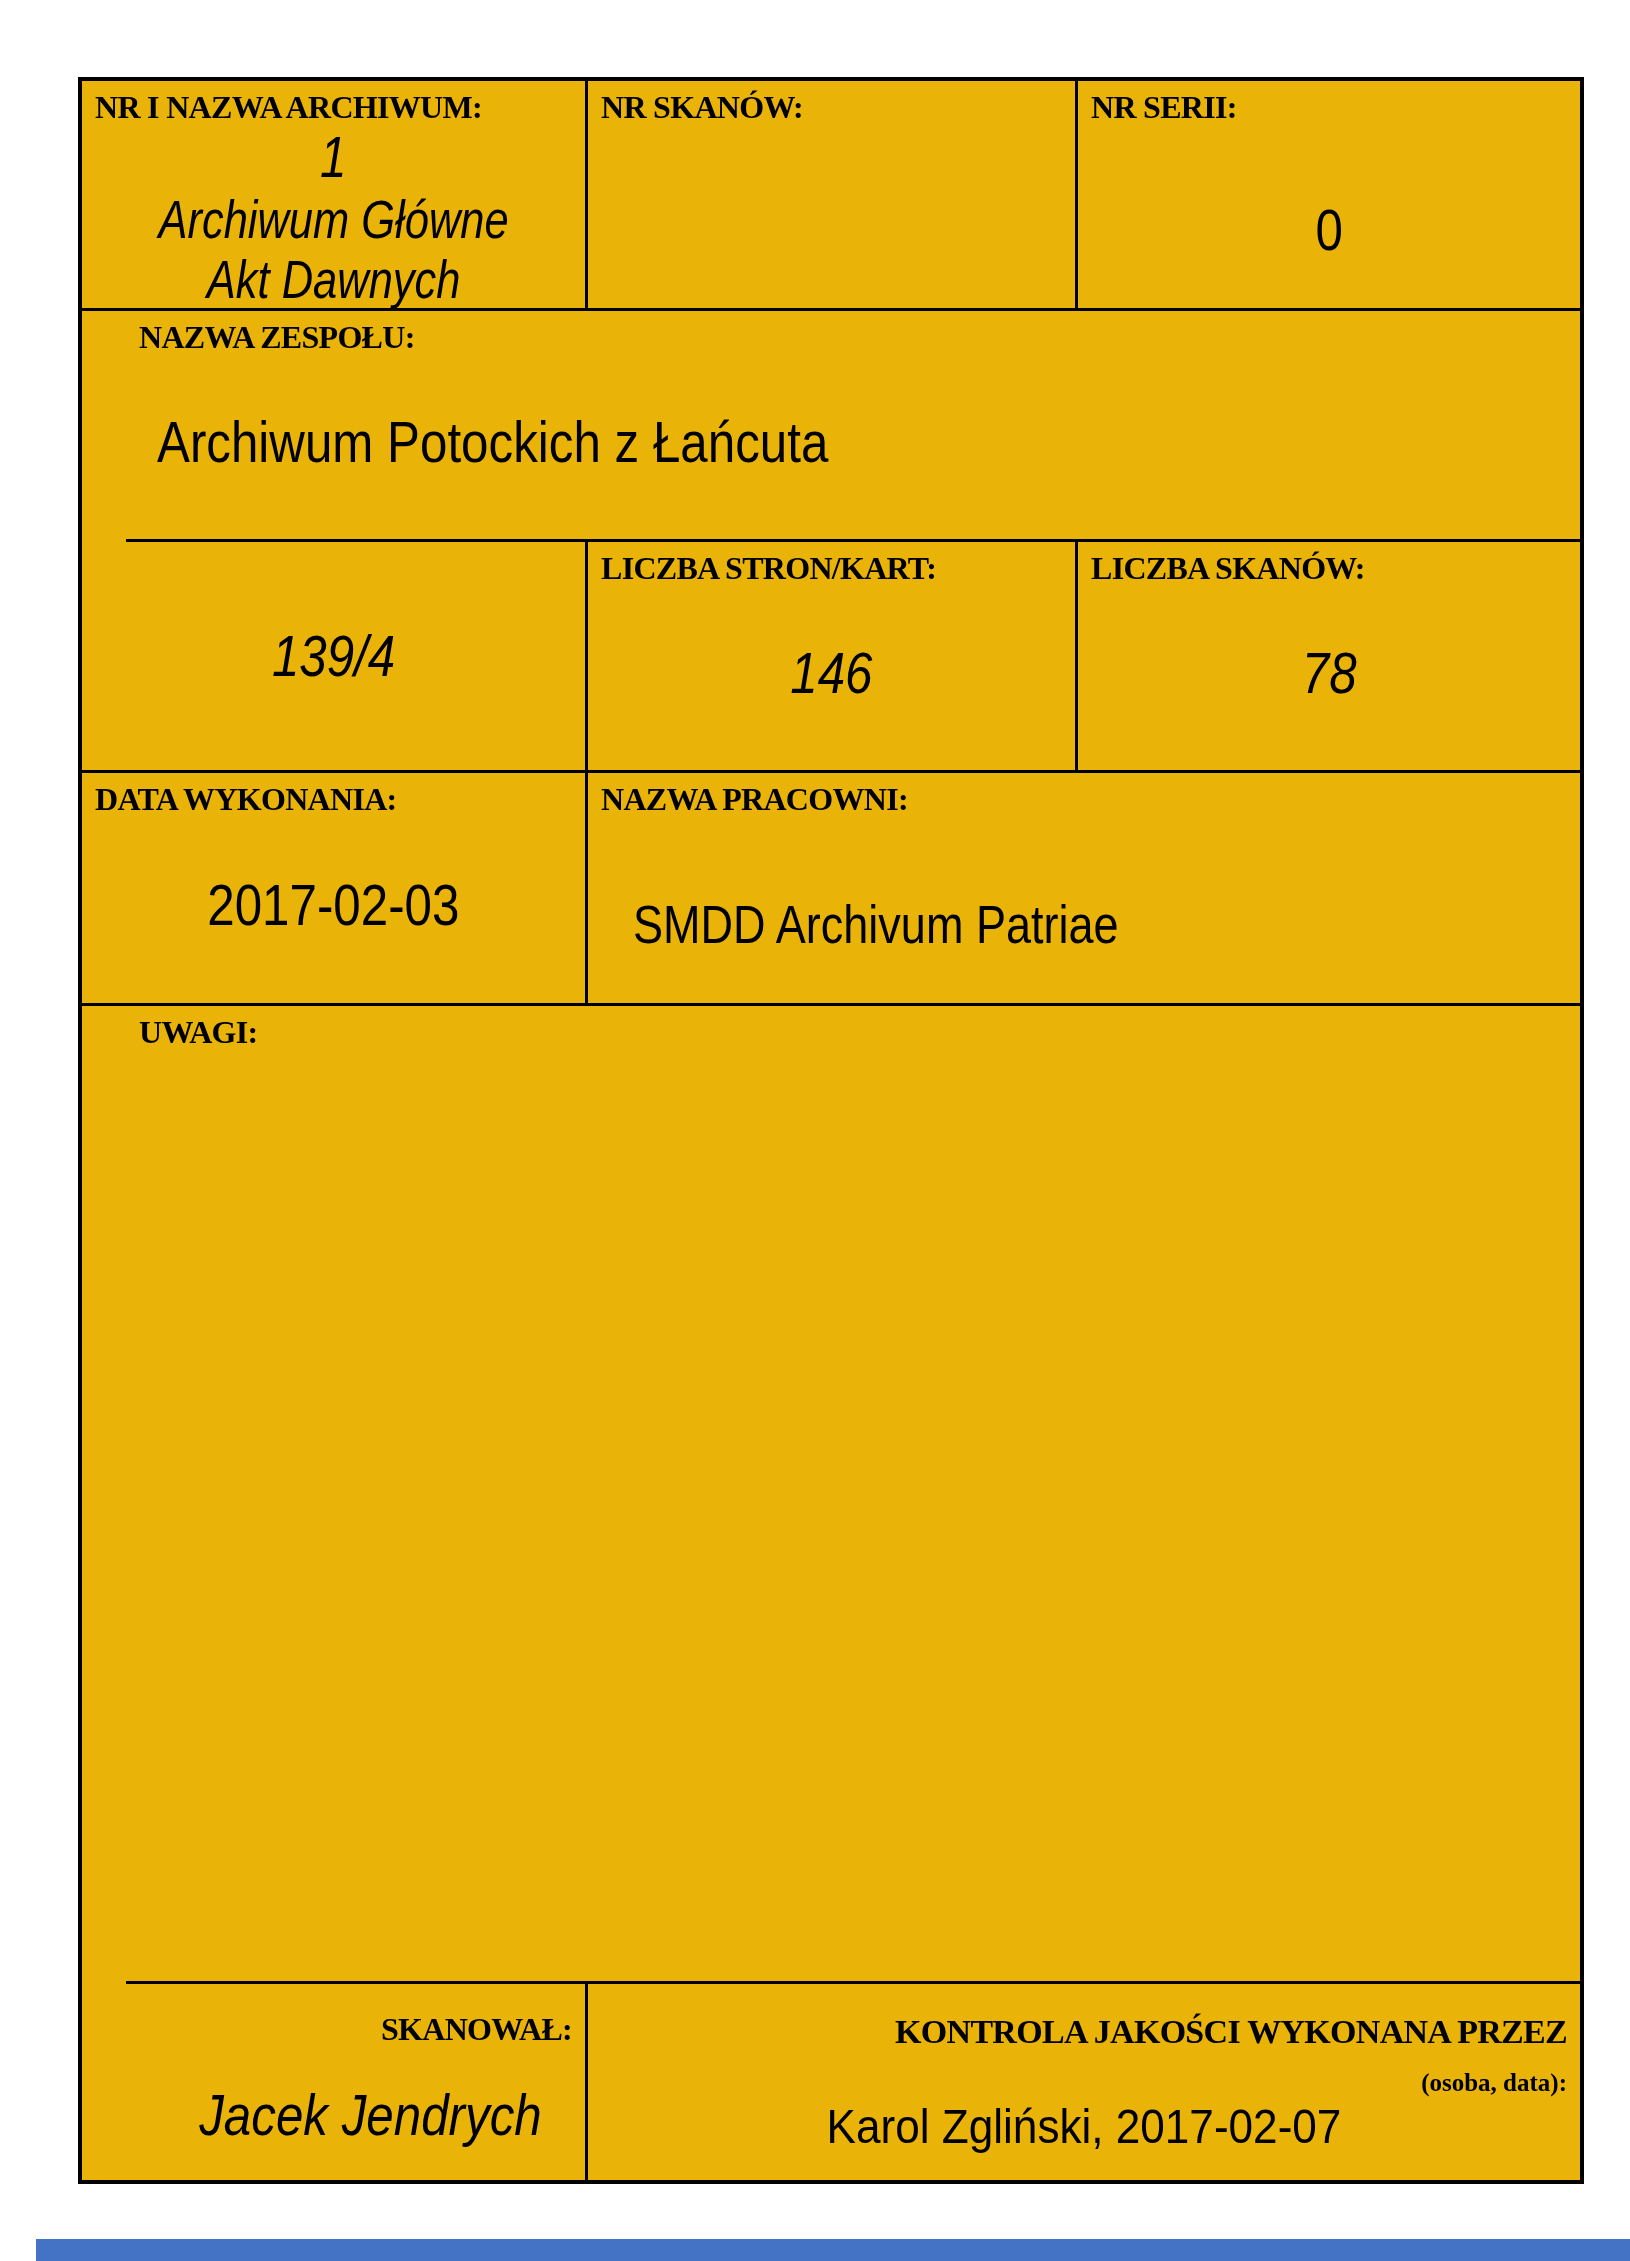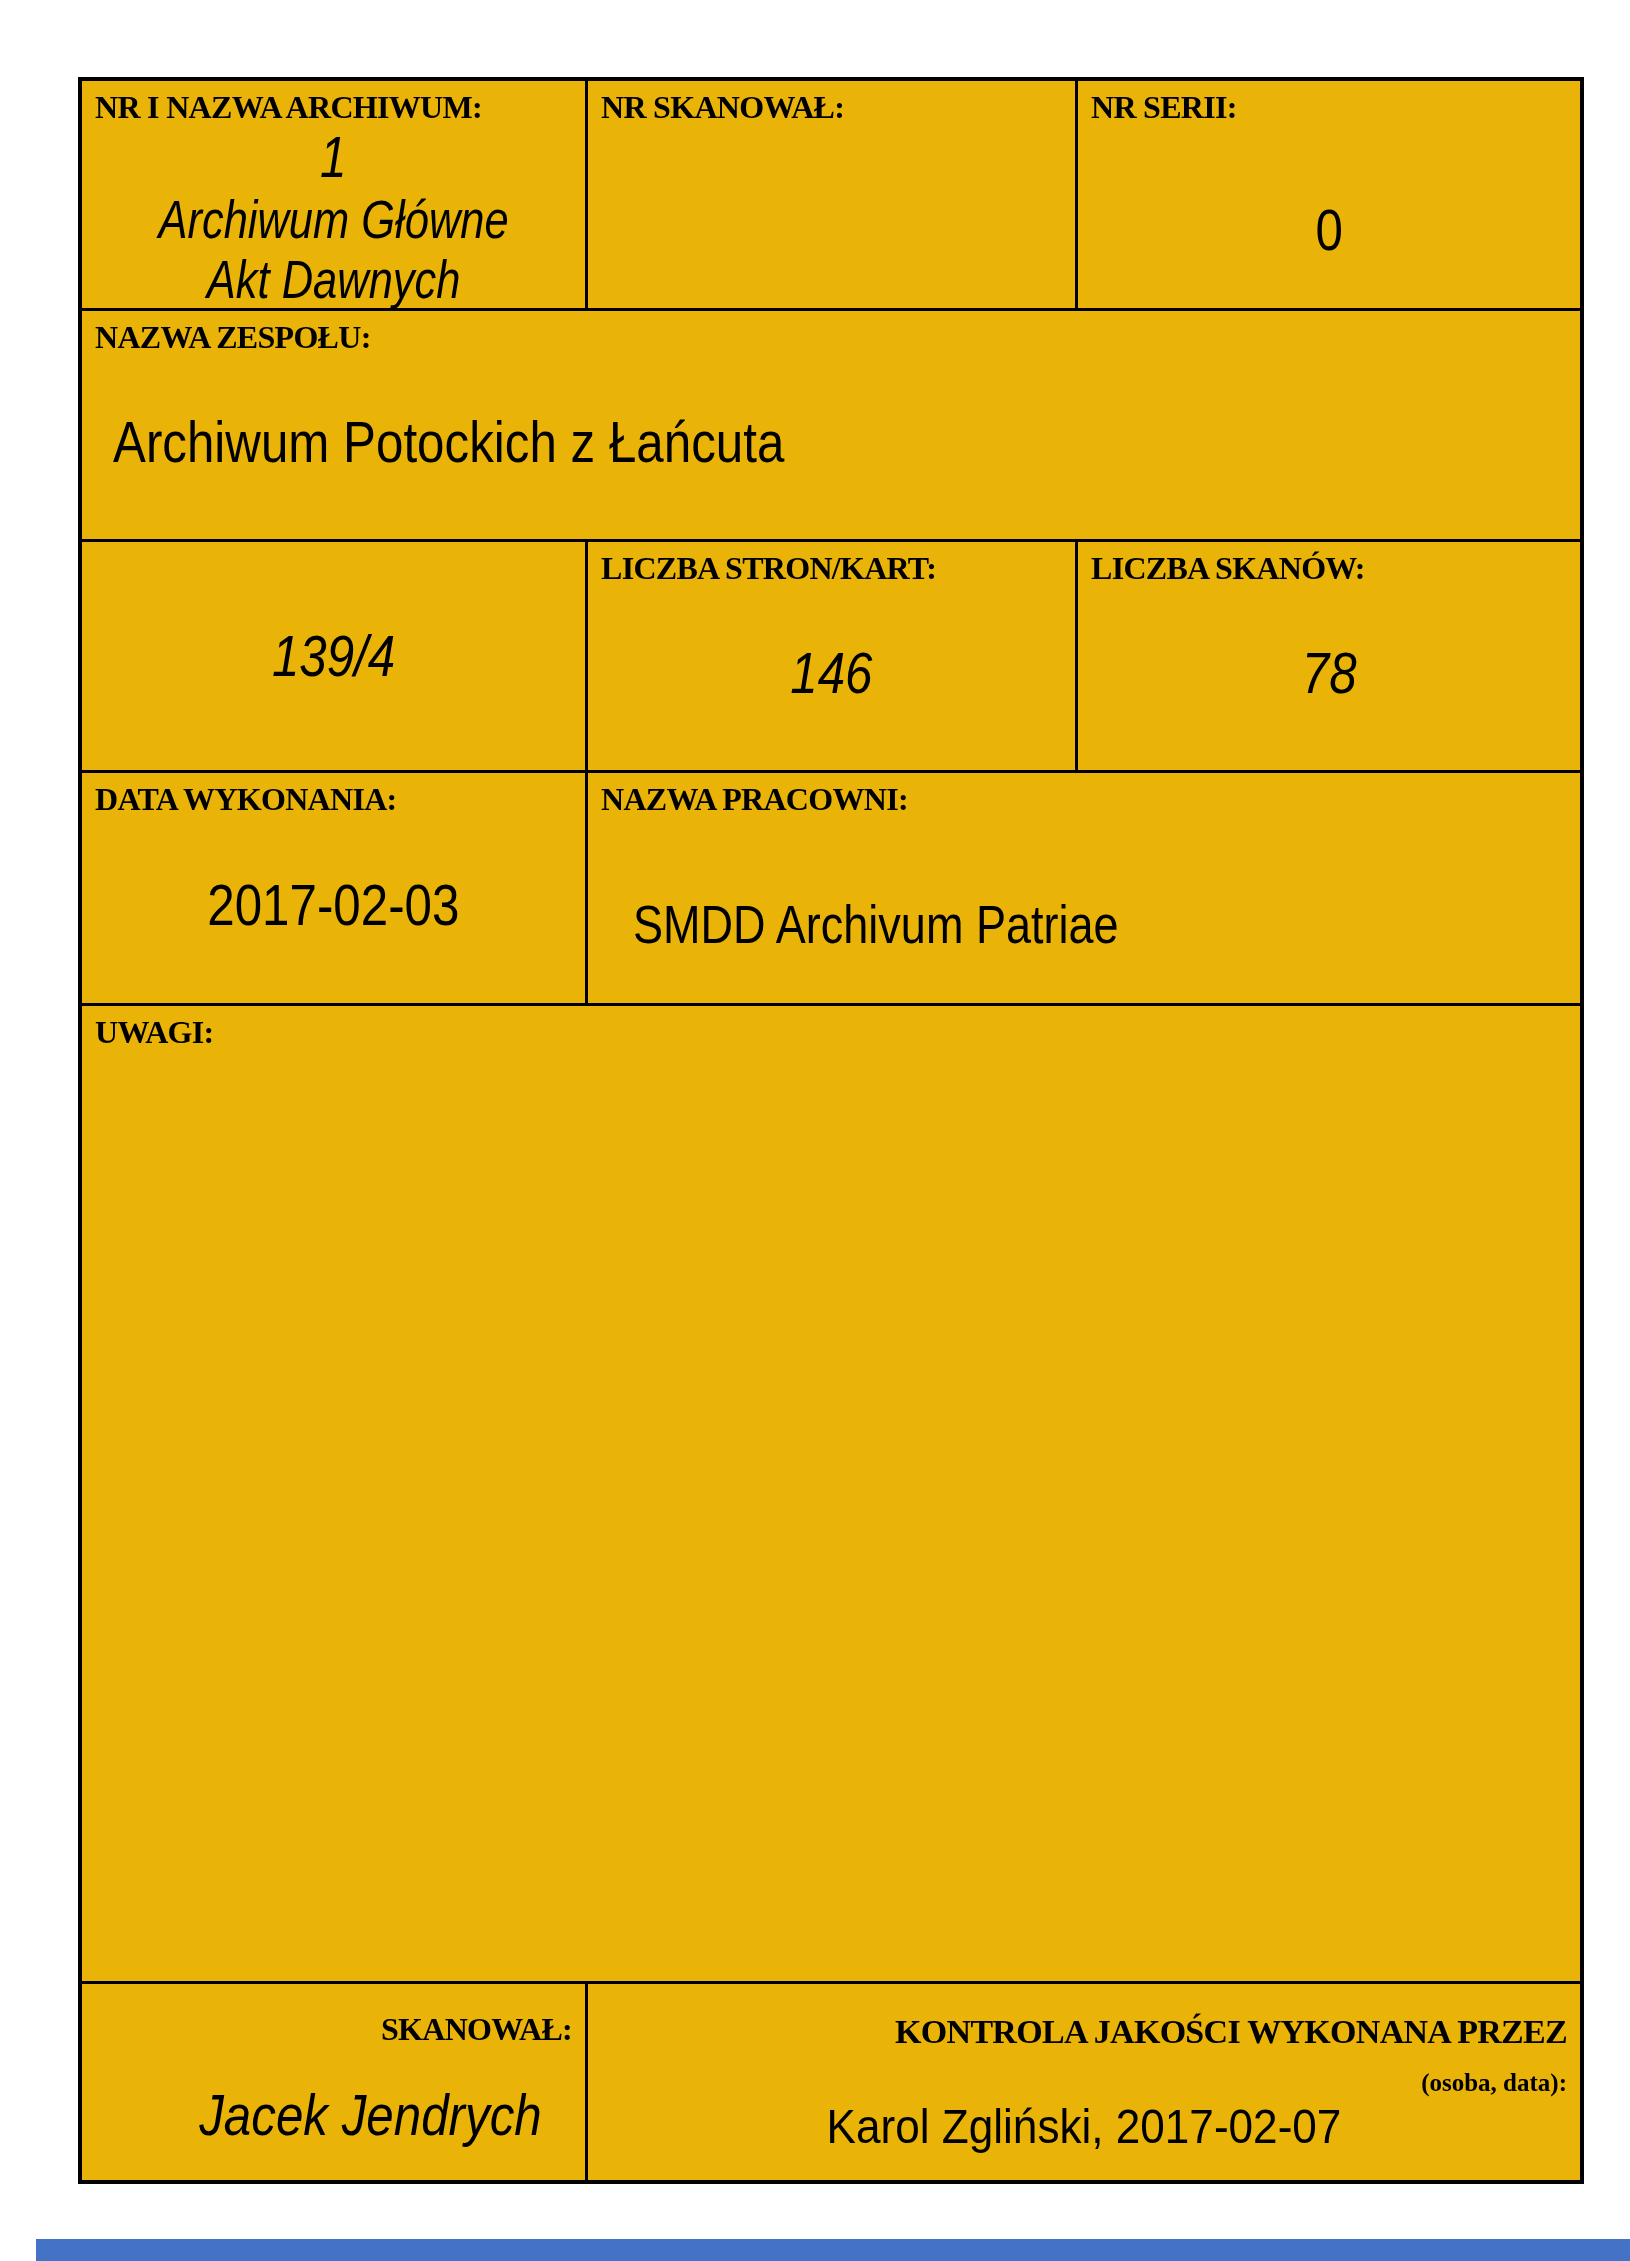--- a/index.html
+++ b/index.html
@@ -29,21 +29,21 @@
     border-right:3.3px solid #000;
     border-bottom:3.3px solid #000;
     padding:9.2px 13px;
     display:flex;
     flex-direction:column;
     overflow:hidden;
   }
   .cell.last-col{border-right:none;}
   .cell.last-row{border-bottom:none;}
   .span2{grid-column:span 2;}
-  .span3{grid-column:span 3;}
+  .span3{grid-column:span 3;margin-left:44px;}
 
   .lbl{
     font-family:"Liberation Serif", serif;
     font-weight:bold;
     font-size:32px;
     letter-spacing:-0.7px;
     line-height:1.1;
     white-space:nowrap;
   }
   .val{
@@ -129,21 +129,21 @@
     <div class="cell">
       <div class="lbl">NR I NAZWA ARCHIWUM:</div>
       <div class="stack">
         <span class="val italic">1</span>
         <span class="val italic name-val">Archiwum Główne</span>
         <span class="val italic name-val">Akt Dawnych</span>
       </div>
     </div>
 
     <div class="cell">
-      <div class="lbl">NR SKANOWAŁ:</div>
+      <div class="lbl">NR SKANÓW:</div>
     </div>
 
     <div class="cell last-col">
       <div class="lbl">NR SERII:</div>
       <div class="vcenter bias-down">
         <span class="val">0</span>
       </div>
     </div>
 
     <div class="cell span3 last-col">

